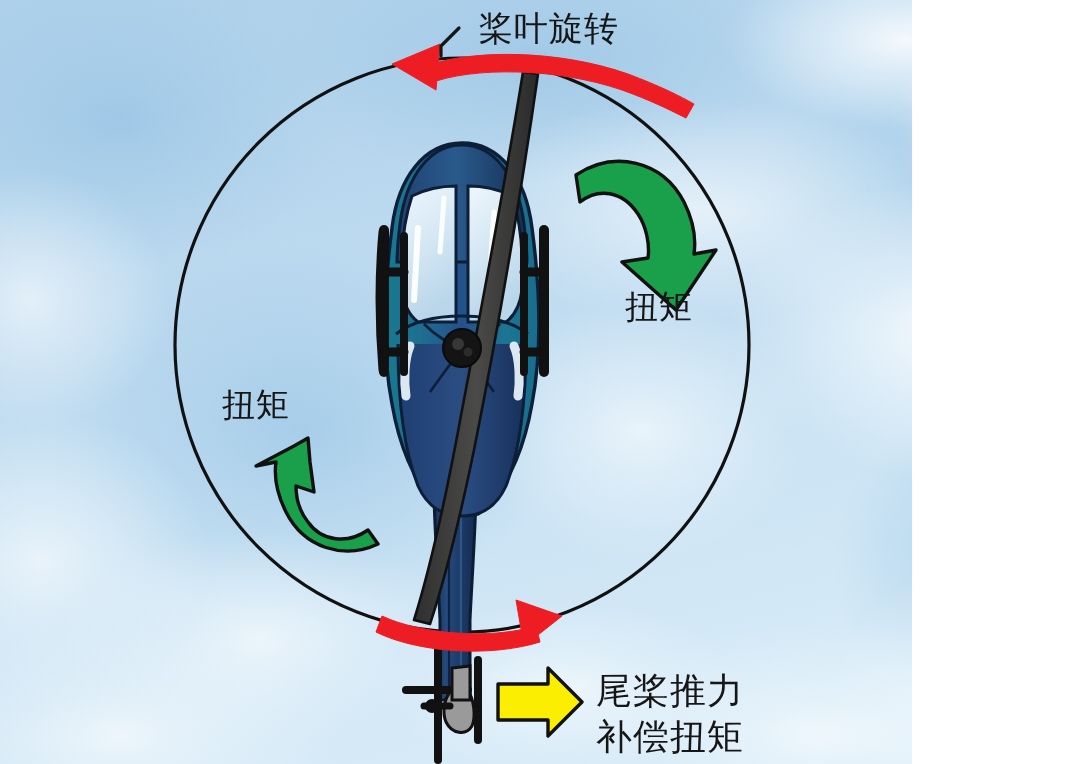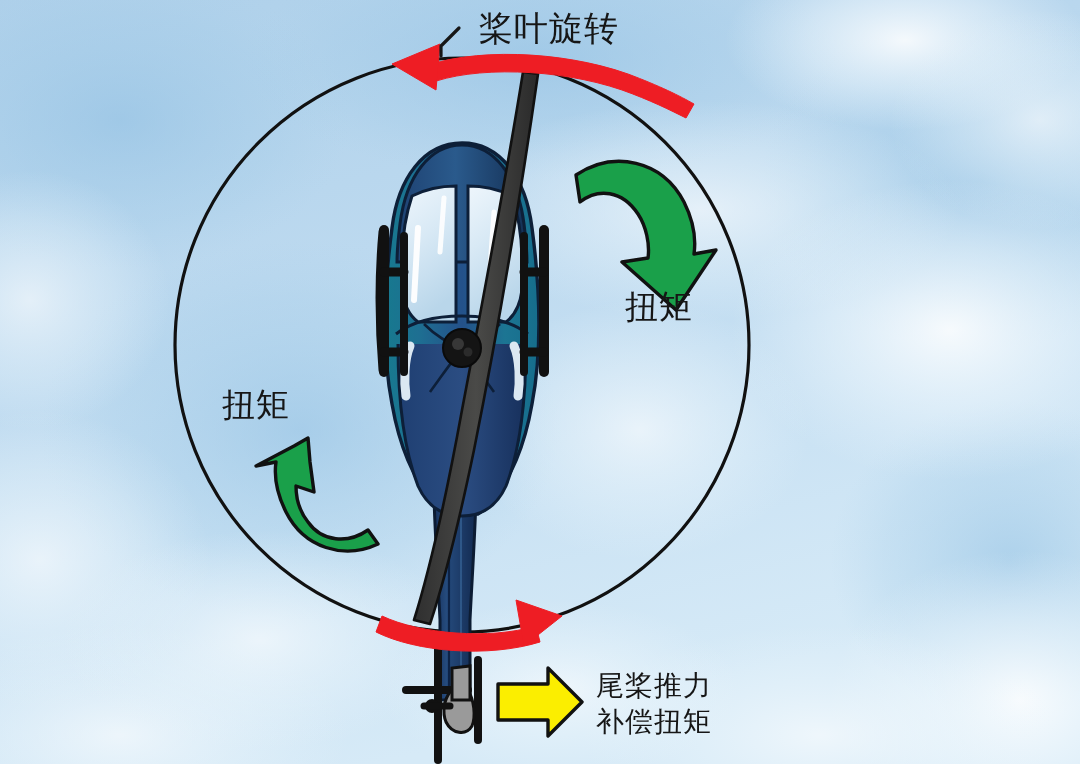--- a/index.html
+++ b/index.html
@@ -5,21 +5,21 @@
   html, body {
     margin: 0;
     padding: 0;
     background: #ffffff;
   }
   body {
     font-family: "Liberation Sans", "DejaVu Sans", sans-serif;
   }
   #stage {
     position: relative;
-    width: 1080px;
+    width: 912px;
     height: 764px;
     overflow: hidden;
     background: #b9d6ec;
   }
   #sky {
     position: absolute;
     inset: 0;
     width: 1080px;
     height: 764px;
   }
@@ -49,21 +49,21 @@
     font-size: 33px;
   }
   #label-torque-left {
     left: 222px;
     top: 385px;
     font-size: 33px;
   }
   #label-tail-thrust {
     left: 596px;
     top: 668px;
-    font-size: 28px;
+    font-size: 36px;
     line-height: 1.28;
   }
 </style>
 </head>
 <body>
 
 <div id="stage">
 
   <svg id="sky" viewBox="0 0 1080 764" preserveAspectRatio="none">
     <defs>

